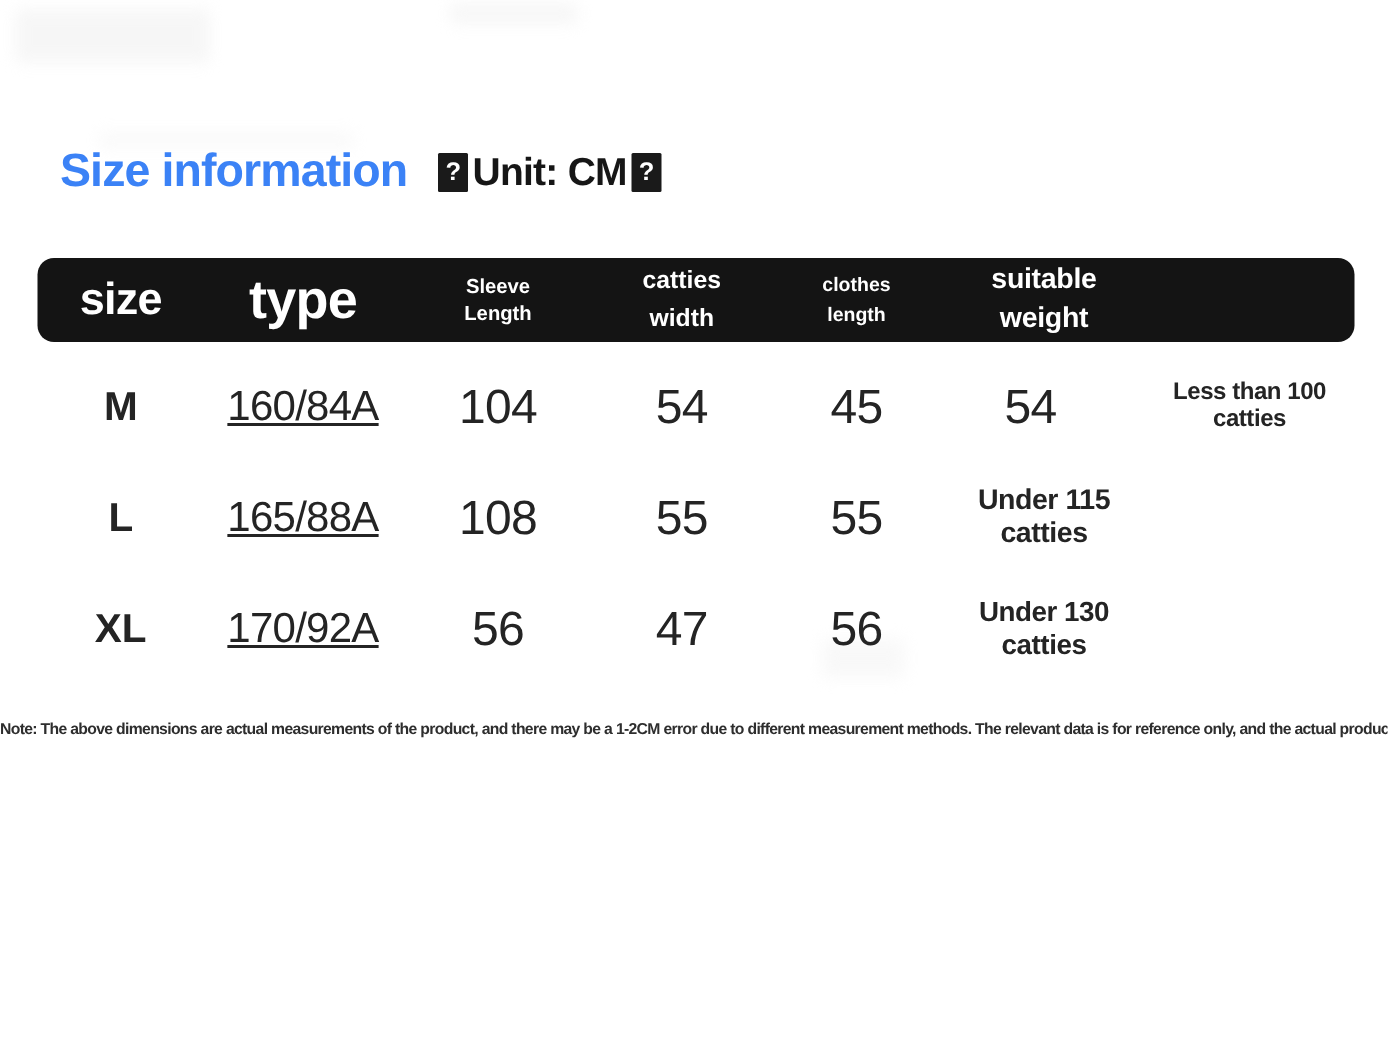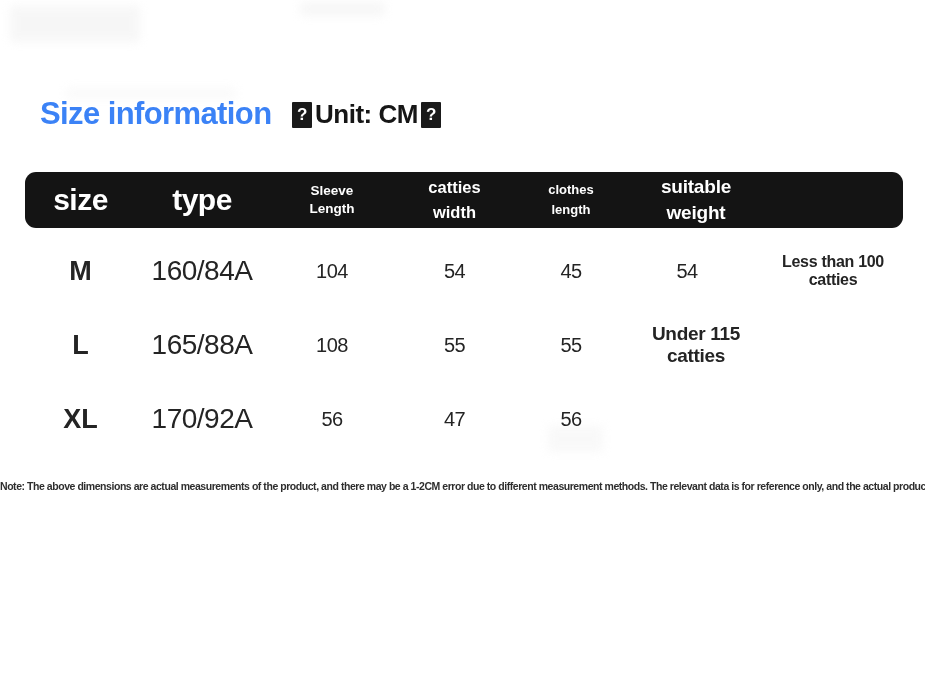--- a/index.html
+++ b/index.html
@@ -37,33 +37,33 @@
   .grid-row{
     display:grid;
     grid-template-columns:111px 132px 128px 117px 116px 116px 158px;
     align-items:center;
   }
   .thead{
     background:var(--header-bg);color:var(--header-text);height:56px;border-radius:11px;
   }
   .th{text-align:center;font-weight:700;white-space:pre-line;line-height:1.35;}
   .th.c0{font-size:30px;letter-spacing:-0.5px;}
-  .th.c1{font-size:30px;letter-spacing:-0.5px;}
+  .th.c1{font-size:36px;letter-spacing:-0.5px;}
   .th.c2{font-size:12px;}
   .th.c3{font-size:13.5px;}
   .th.c4{font-size:16.5px;line-height:1.5;}
   .th.c5{font-size:13px;line-height:1.55;}
   .th.c6{font-size:19px;padding-left:18px;letter-spacing:-0.2px;}
 
   .tbody{padding-top:6px;}
   .tr{height:74px;}
   .td{text-align:center;color:#242424;}
   .td.c0{font-size:27px;font-weight:600;}
-  .td.c1{font-size:28px;font-weight:400;letter-spacing:-0.5px;}
-  .td.c2,.td.c3,.td.c4,.td.c5{font-size:20px;font-weight:400;letter-spacing:-0.5px;}
+  .td.c1{font-size:28px;font-weight:400;letter-spacing:-0.5px;text-decoration:underline;}
+  .td.c2,.td.c3,.td.c4,.td.c5{font-size:32px;font-weight:400;letter-spacing:-0.5px;}
   .td.c6{font-weight:700;padding-left:18px;letter-spacing:-0.3px;}
   .tr:nth-child(1) .td.c6{font-size:16px;}
   .tr:nth-child(2) .td.c6{font-size:19px;}
   .tr:nth-child(3) .td.c6{font-size:18.5px;}
 
   .note{
     position:absolute;left:0;top:479px;width:925px;
     text-align:center;color:#2e2e2e;
     font-size:10.5px;font-weight:700;letter-spacing:-0.45px;line-height:1.5;
   }
@@ -115,19 +115,20 @@
       <div class="td c3">55</div>
       <div class="td c5">55</div>
       <div class="td c6">Under 115 catties</div>
     </div>
     <div class="grid-row tr">
       <div class="td c0">XL</div>
       <div class="td c1">170/92A</div>
       <div class="td c3">56</div>
       <div class="td c4">47</div>
       <div class="td c5">56</div>
+      <div class="td c6">Under 130 catties</div>
     </div>
   </div>
 </div>
 
 <div class="note">
   <div class="line">Note: The above dimensions are actual measurements of the product, and there may be a 1-2CM error due to different measurement methods. The relevant data is for reference only, and the actual product received</div>
 </div>
 
 </body></html>

